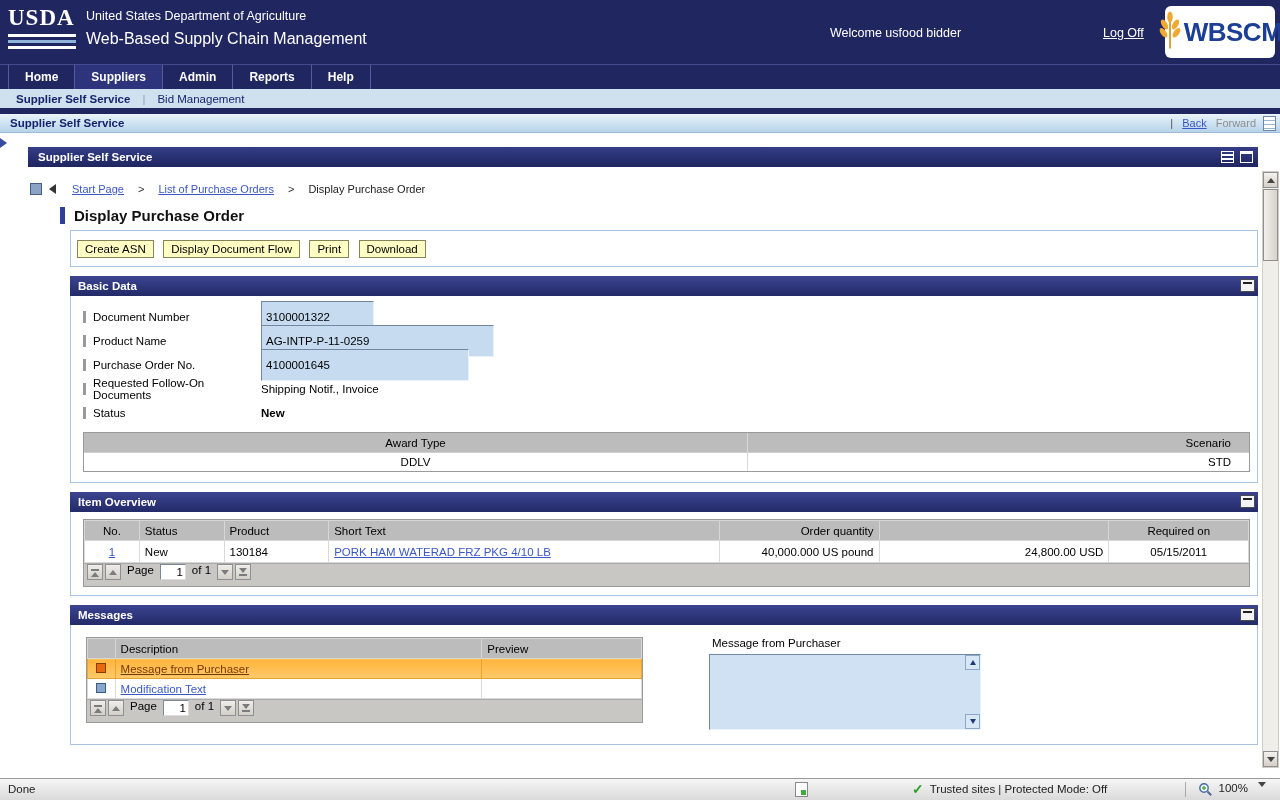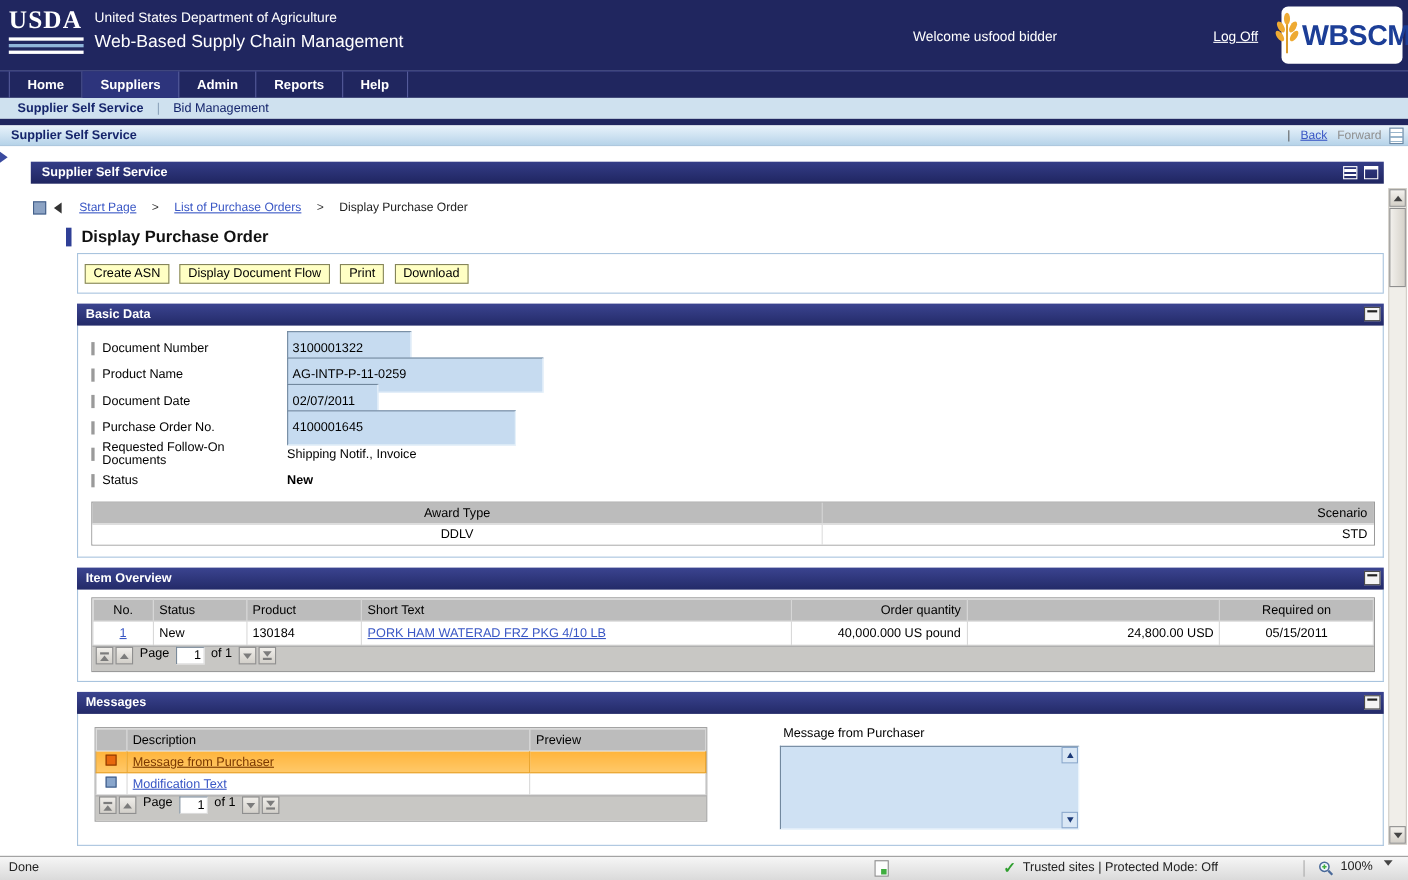--- a/index.html
+++ b/index.html
@@ -90,21 +90,21 @@
   .field-text.bold { font-weight:bold; }
 
   
   .tbl-frame { border:1px solid #9a9a9a; }
 
   
   .award-wrap { margin:7px 7px 0 12px; }
   .award-row { display:flex; }
   .award-cell { height:19px; font-size:11.5px; display:flex; align-items:center; }
   .aw-c1 { width:57%; justify-content:center; border-right:1px solid #d8d8d8; }
-  .aw-c2 { width:43%; justify-content:flex-end; padding-right:6px; }
+  .aw-c2 { width:43%; justify-content:flex-end; padding-right:18px; }
   .award-head .award-cell { background:#bcbcbc; }
   .award-data .award-cell { background:#fff; border-top:1px solid #d0d0d0; }
 
   
   .io-body { padding:7px 7px 8px 12px; }
   table.grid { border-collapse:collapse; width:100%; }
   table.grid th { background:#bcbcbc; font-weight:normal; font-size:11.5px; height:20px; padding:0 5px; border:1px solid #d6d6d6; text-align:left; }
   table.grid td { background:#fff; font-size:11.5px; height:22px; padding:0 5px; border:1px solid #d9d9d9; }
   .ta-c { text-align:center !important; }
   .ta-r { text-align:right !important; }
@@ -261,25 +261,20 @@
         <div class="section-body bd-body">
           <div class="field-row">
             <div class="tick"></div>
             <div class="field-label">Document Number</div>
             <div class="field-input" style="width:113px;">3100001322</div>
           </div>
           <div class="field-row">
             <div class="tick"></div>
             <div class="field-label">Product Name</div>
             <div class="field-input" style="width:233px;">AG-INTP-P-11-0259</div>
-          </div>
-          <div class="field-row">
-            <div class="tick"></div>
-            <div class="field-label">Document Date</div>
-            <div class="field-input" style="width:83px;">02/07/2011</div>
           </div>
           <div class="field-row">
             <div class="tick"></div>
             <div class="field-label">Purchase Order No.</div>
             <div class="field-input" style="width:208px;">4100001645</div>
           </div>
           <div class="field-row">
             <div class="tick"></div>
             <div class="field-label">Requested Follow-On Documents</div>
             <div class="field-text">Shipping Notif., Invoice</div>

